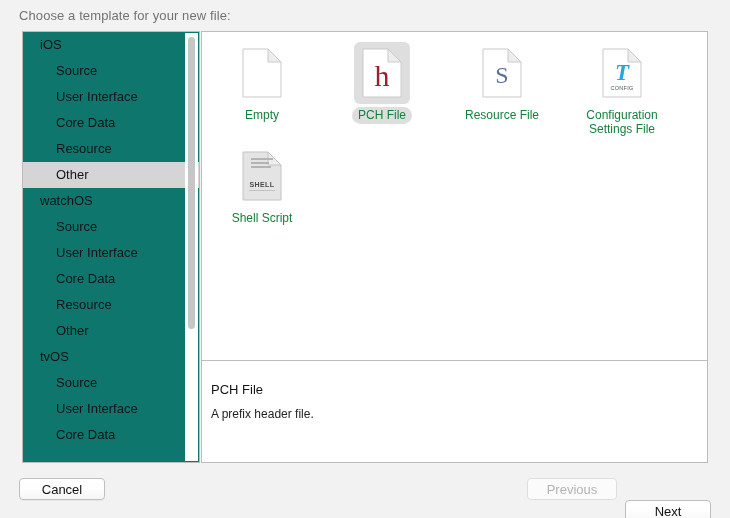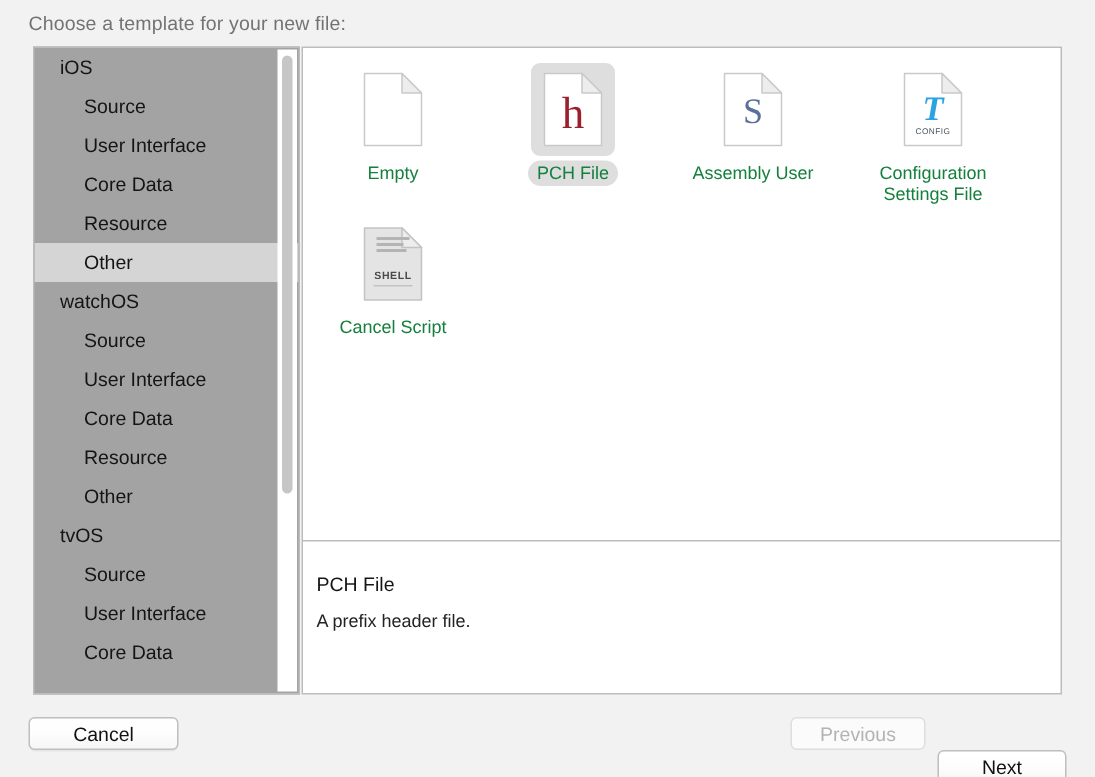--- a/index.html
+++ b/index.html
@@ -27,21 +27,21 @@
     white-space: nowrap;
   }
 
   
   .sidebar-pane {
     position: absolute;
     left: 22px;
     top: 31px;
     width: 178px;
     height: 432px;
-    background: #a3a3a3;
+    background: #0f766e;
     border: 1px solid #bcbcbc;
     box-sizing: border-box;
     overflow: hidden;
   }
   .sidebar-scrollinner {
     position: absolute;
     left: 0;
     top: 0;
     right: 0;
     bottom: 0;
@@ -279,21 +279,21 @@
     box-sizing: border-box;
     box-shadow: 0 1px 0 rgba(0,0,0,0.05);
   }
   .btn.disabled {
     color: #b3b3b3;
     border-color: #dedede;
     background: #fbfbfb;
     box-shadow: none;
     text-align: right;
   }
-  #cancel-btn { left: 19px;  top: 478px; width: 100px; }
+  #cancel-btn { left: 19px;  top: 478px; width: 86px; }
   #prev-btn   { left: 527px; top: 478px; width: 90px; }
   #next-btn   { left: 625px; top: 500px; width: 86px; }
 </style>
 </head>
 <body>
 
 <div class="dialog-title">Choose a template for your new file:</div>
 
 <div class="sidebar-pane">
   <div class="sidebar-scrollinner">
@@ -351,21 +351,21 @@
           <div class="docicon">
             <svg width="40" height="50" viewBox="0 0 40 50">
               <path d="M1 1 H26 L39 14 V49 H1 Z" fill="#ffffff" stroke="#c9c9c9" stroke-width="1" stroke-linejoin="round"></path>
               <path d="M26 1 L39 14 H26 Z" fill="#ededed" stroke="#c9c9c9" stroke-width="1" stroke-linejoin="round"></path>
             </svg>
             <div class="doc-glyph">
               <span class="glyph-s">S</span>
             </div>
           </div>
         </div>
-        <div class="tpl-label">Assembly User</div>
+        <div class="tpl-label">Resource File</div>
       </div>
       <div class="tpl-cell">
         <div class="tpl-iconbox">
           <div class="docicon">
             <svg width="40" height="50" viewBox="0 0 40 50">
               <path d="M1 1 H26 L39 14 V49 H1 Z" fill="#ffffff" stroke="#c9c9c9" stroke-width="1" stroke-linejoin="round"></path>
               <path d="M26 1 L39 14 H26 Z" fill="#ededed" stroke="#c9c9c9" stroke-width="1" stroke-linejoin="round"></path>
             </svg>
             <div class="config-inner">
               <div class="config-t">T</div>
@@ -386,21 +386,21 @@
               <div class="shell-lines">
                 <i></i>
                 <i></i>
                 <i></i>
               </div>
               <div class="shell-word">SHELL</div>
               <div class="shell-rule"></div>
             </div>
           </div>
         </div>
-        <div class="tpl-label">Cancel Script</div>
+        <div class="tpl-label">Shell Script</div>
       </div>
     </div>
   <div class="desc-divider"></div>
   <div class="desc-area">
     <div class="desc-title">PCH File</div>
     <div class="desc-body">A prefix header file.</div>
   </div>
 </div>
 
 <div class="btn" id="cancel-btn">Cancel</div>

